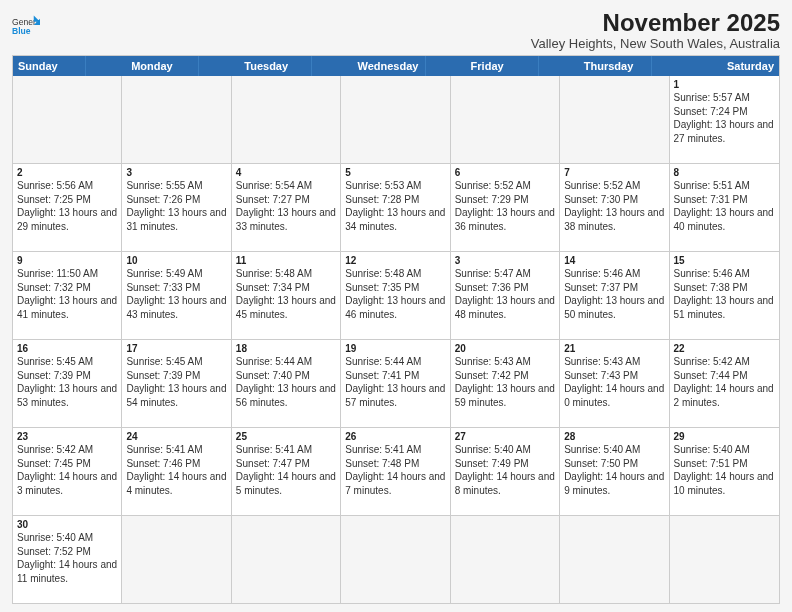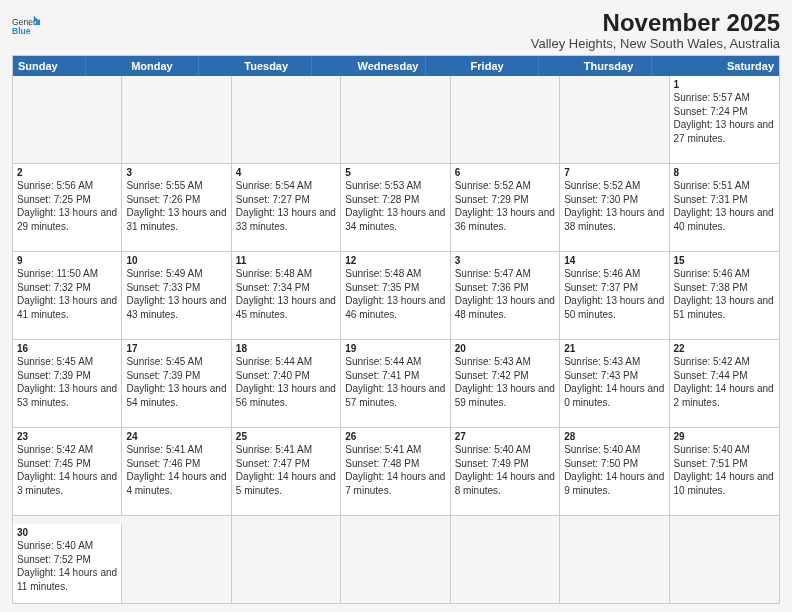--- a/index.html
+++ b/index.html
@@ -100,21 +100,20 @@
     .cell-text {
       font-size: 10px;
       color: #333;
       line-height: 1.35;
     }
     .last-row .cal-cell {
       background: #f5f5f5;
     }
     .last-row .cal-cell.has-data {
       background: #fff;
-      margin-top: 8px;
     }
   </style>
 </head>
 <body>
 
 <div class="page">
   <div class="header">
     <div class="logo">
       <svg class="logo-icon" viewBox="0 0 36 36">
         <text x="0" y="14" font-size="11" font-family="Arial" fill="#333">General</text>

